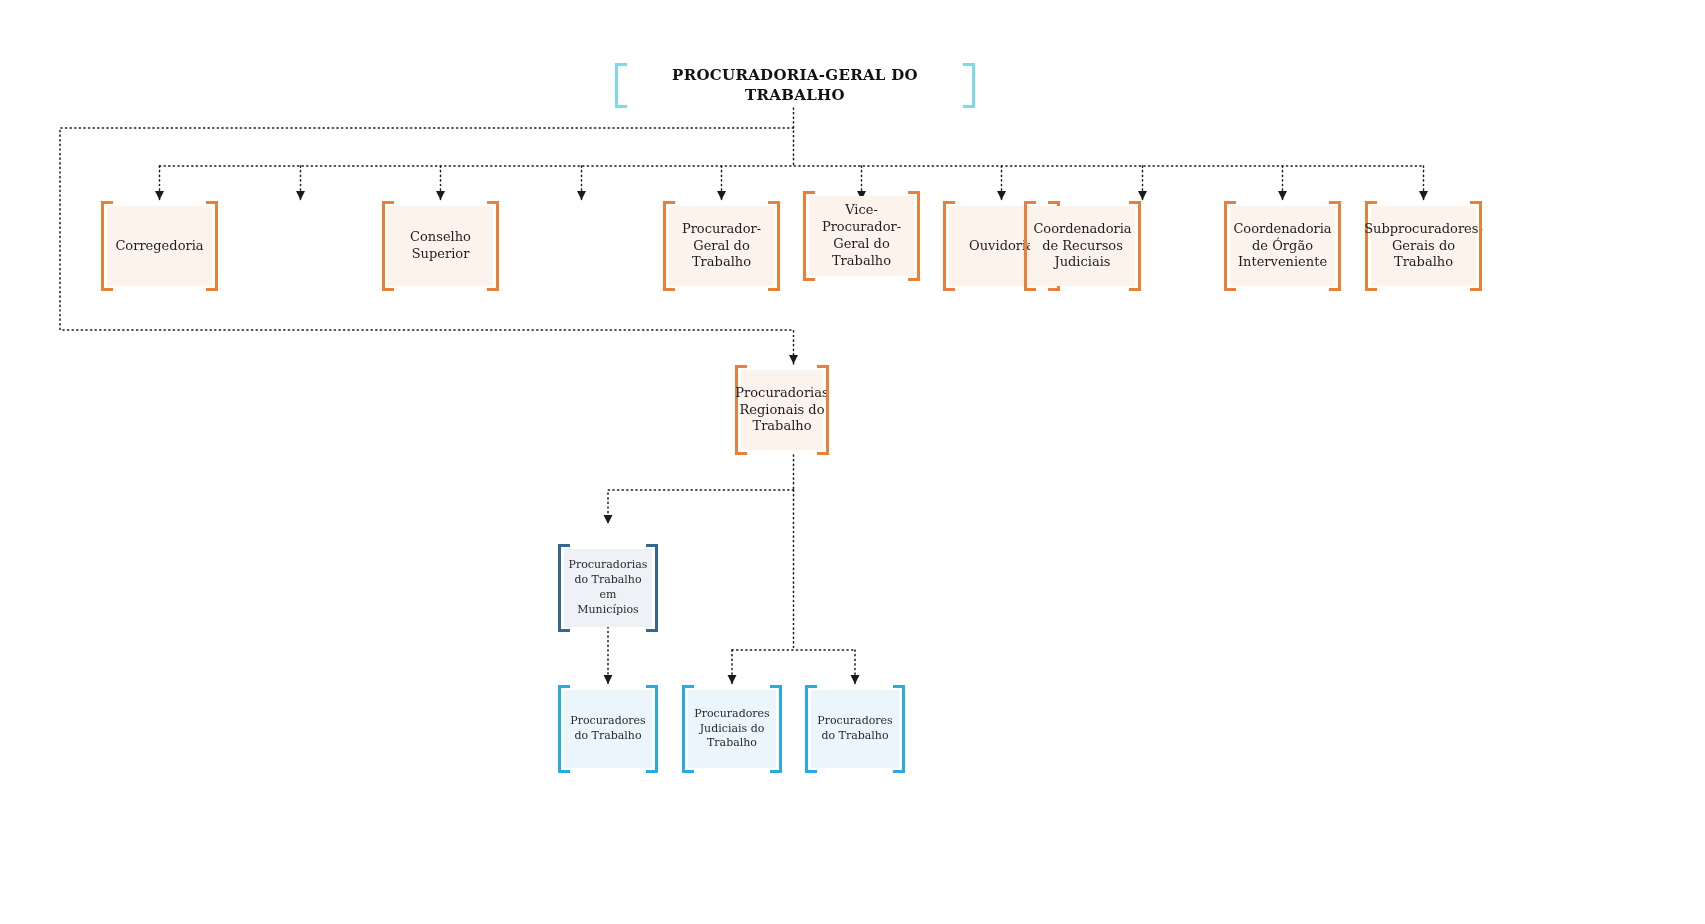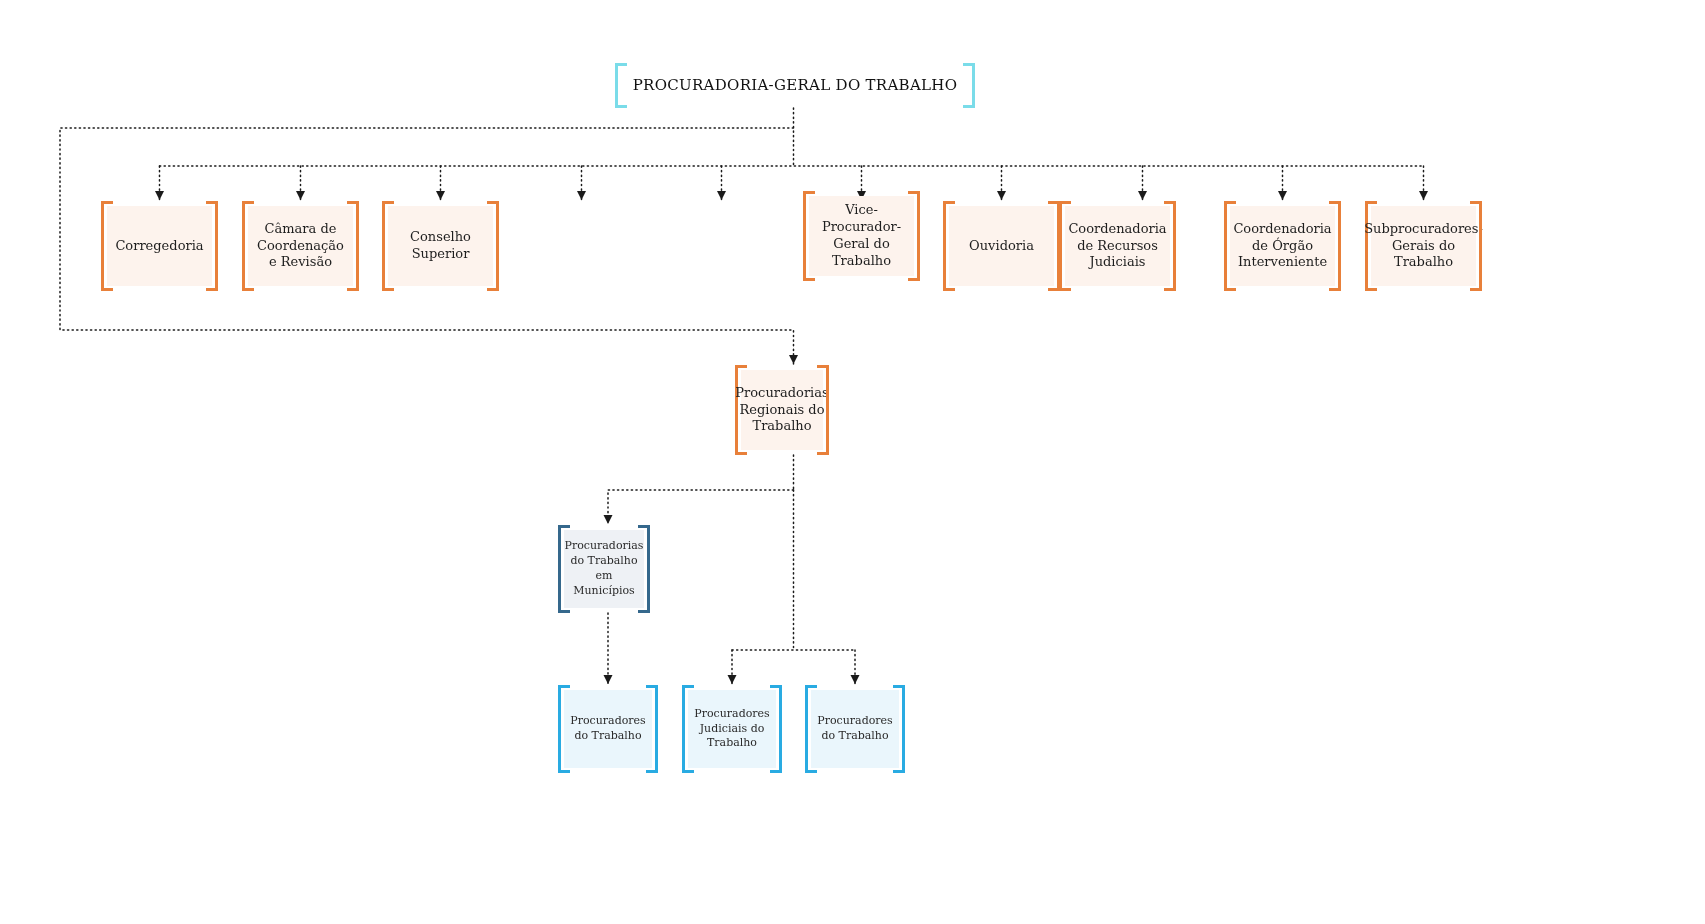--- a/index.html
+++ b/index.html
@@ -26,21 +26,21 @@
   .node::before{left:0;border-right:none;}
   .node::after{right:0;border-left:none;}
 
   .node .fill{position:absolute;left:6px;right:6px;top:5px;bottom:5px;background:var(--fc);}
   .node .label{
     position:absolute;left:0;top:0;right:0;bottom:0;
     display:flex;align-items:center;justify-content:center;
     text-align:center;padding:0 13px;
     font-size:13px;line-height:1.3;color:#1e1e1e;
   }
-  .node.title .label{font-size:15px;font-weight:400;letter-spacing:.3px;color:#111;}
+  .node.title .label{font-size:15px;font-weight:700;letter-spacing:.3px;color:#111;}
   .node.sm .label{font-size:11px;line-height:1.35;color:#2a2a2a;}
 </style>
 </head>
 <body>
 
 <div class="canvas">
 
   <svg class="wires" viewBox="0 0 1705 924" xmlns="http://www.w3.org/2000/svg">
     <defs>
       <marker id="arr" markerUnits="userSpaceOnUse" markerWidth="10" markerHeight="10" refX="9" refY="4.5" orient="auto">
@@ -78,55 +78,55 @@
 
   <div class="node cyan title" style="left:615px;top:63px;width:360px;height:45px">
     <div class="fill"></div>
     <div class="label">PROCURADORIA-GERAL DO TRABALHO</div>
   </div>
 
   <div class="node orange" style="left:101px;top:201px;width:117px;height:90px">
     <div class="fill"></div>
     <div class="label">Corregedoria</div>
   </div>
-  <div class="node orange" style="left:242px;top:201px;width:117px;height:90px">
-    <div class="fill"></div>
-    <div class="label">Câmara de Coordenação e Revisão</div>
-  </div>
   <div class="node orange" style="left:382px;top:201px;width:117px;height:90px">
     <div class="fill"></div>
     <div class="label">Conselho Superior</div>
+  </div>
+  <div class="node orange" style="left:663px;top:201px;width:117px;height:90px">
+    <div class="fill"></div>
+    <div class="label">Procurador-Geral do Trabalho</div>
   </div>
   <div class="node orange" style="left:803px;top:191px;width:117px;height:90px">
     <div class="fill"></div>
     <div class="label">Vice-Procurador-Geral do Trabalho</div>
   </div>
   <div class="node orange" style="left:943px;top:201px;width:117px;height:90px">
     <div class="fill"></div>
     <div class="label">Ouvidoria</div>
   </div>
-  <div class="node orange" style="left:1059px;top:201px;width:117px;height:90px">
+  <div class="node orange" style="left:1024px;top:201px;width:117px;height:90px">
     <div class="fill"></div>
     <div class="label">Coordenadoria de Recursos Judiciais</div>
   </div>
   <div class="node orange" style="left:1224px;top:201px;width:117px;height:90px">
     <div class="fill"></div>
     <div class="label">Coordenadoria de Órgão Interveniente</div>
   </div>
   <div class="node orange" style="left:1365px;top:201px;width:117px;height:90px">
     <div class="fill"></div>
     <div class="label">Subprocuradores-Gerais do Trabalho</div>
   </div>
 
   <div class="node orange" style="left:735px;top:365px;width:94px;height:90px">
     <div class="fill"></div>
     <div class="label">Procuradorias Regionais do Trabalho</div>
   </div>
 
-  <div class="node steel sm" style="left:558px;top:525px;width:92px;height:88px">
+  <div class="node steel sm" style="left:558px;top:544px;width:100px;height:88px">
     <div class="fill"></div>
     <div class="label">Procuradorias do Trabalho em Municípios</div>
   </div>
 
   <div class="node blue sm" style="left:558px;top:685px;width:100px;height:88px">
     <div class="fill"></div>
     <div class="label">Procuradores do Trabalho</div>
   </div>
   <div class="node blue sm" style="left:682px;top:685px;width:100px;height:88px">
     <div class="fill"></div>

